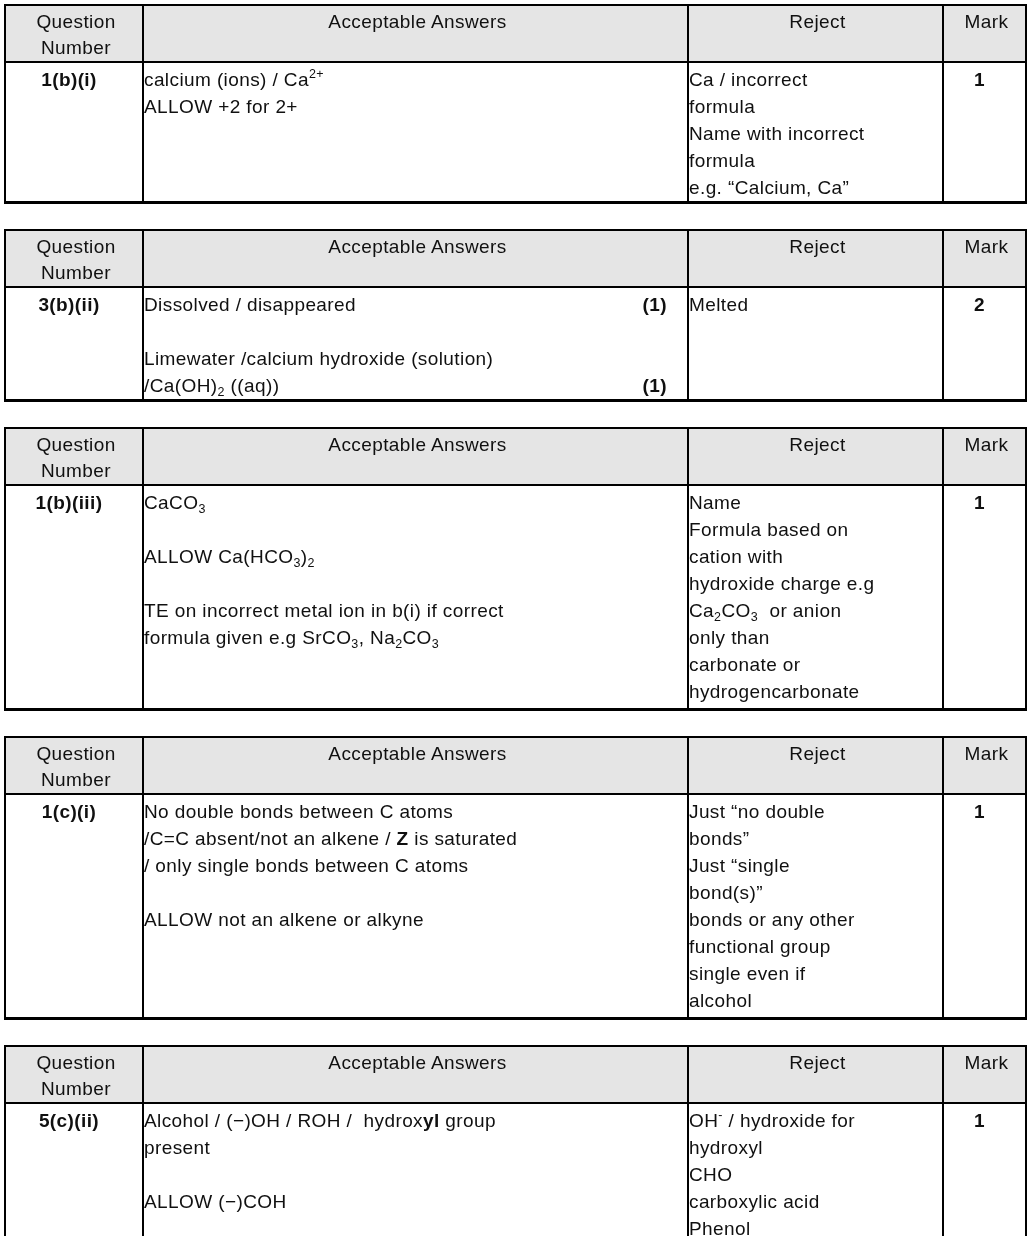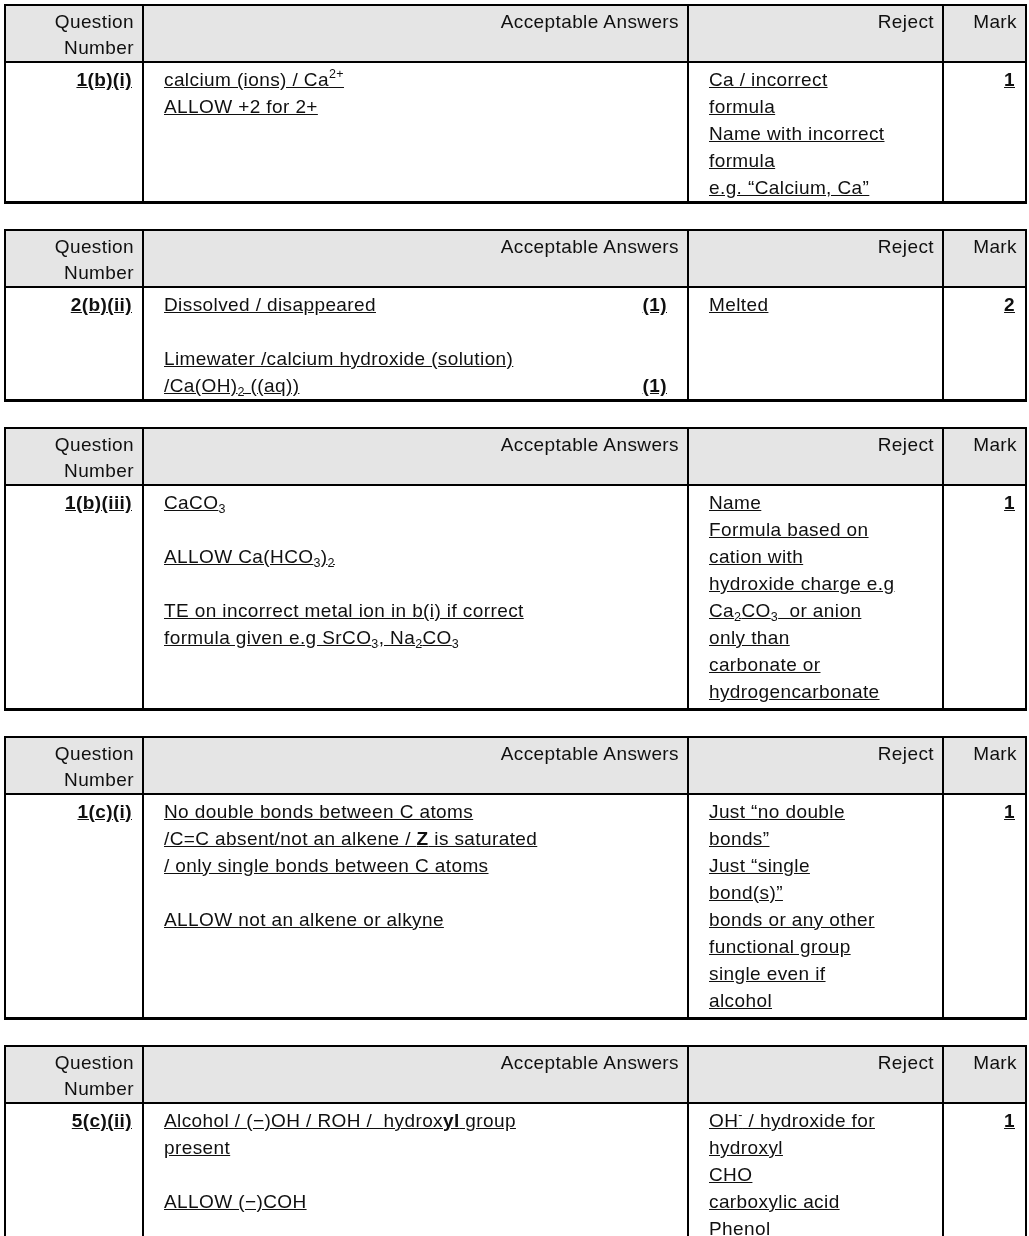--- a/index.html
+++ b/index.html
@@ -15,33 +15,33 @@
     border-collapse: collapse;
     table-layout: fixed;
     width: 1021px;
     margin-bottom: 25px;
     border: 2px solid #000;
     border-bottom-width: 3px;
   }
   .ms-table th, .ms-table td {
     border: 2px solid #000;
     vertical-align: top;
-    text-align: right;
+    text-align: center;
     font-size: 19px;
     line-height: 27px;
     letter-spacing: 0.4px;
   }
   .ms-table th {
     background: #e5e5e5;
     font-weight: normal;
     height: 55px;
     line-height: 26px;
     padding: 3px 8px 0 12px;
   }
-  .ms-table td { padding: 3px 10px 0 20px; text-decoration: underline; }
+  .ms-table td { padding: 3px 10px 0 0; }
 
   col.c-q { width: 138px; }
   col.c-a { width: 545px; }
   col.c-r { width: 255px; }
   col.c-m { width: 83px; }
 
   
   table.t0 td { height: 140px; }
   table.t1 td { height: 110px; }
   table.t2 td { height: 224px; }
@@ -130,21 +130,21 @@
       <thead>
         <tr>
           <th>Question Number</th>
           <th>Acceptable Answers</th>
           <th>Reject</th>
           <th>Mark</th>
         </tr>
       </thead>
       <tbody>
         <tr>
-          <td><span class="b">2(b)(ii)</span></td>
+          <td><span class="b">3(b)(ii)</span></td>
           <td>
             <div class="line">
               <span class="line-main"><span>Dissolved / disappeared</span></span>
               <span class="line-right">(1)</span>
             </div>
             <div class="line">
               <span class="line-main"></span>
             </div>
             <div class="line">
               <span class="line-main"><span>Limewater /calcium hydroxide (solution)</span></span>

